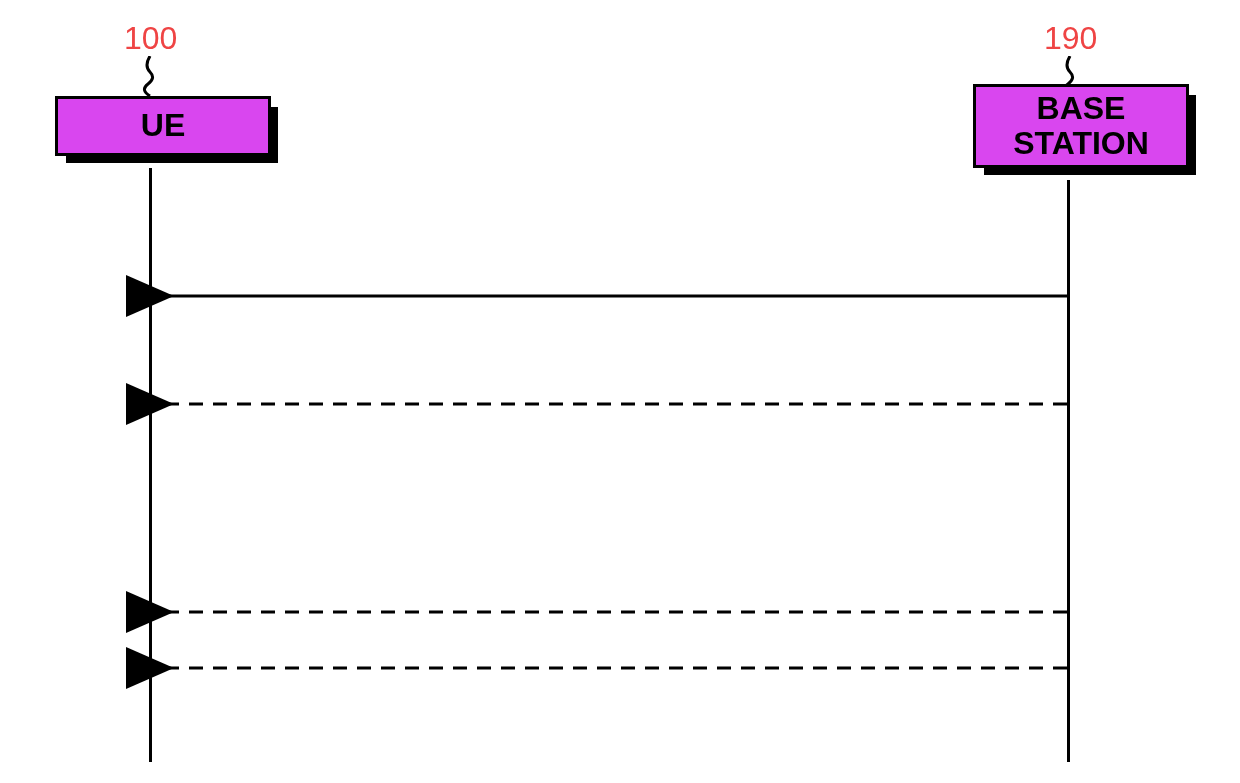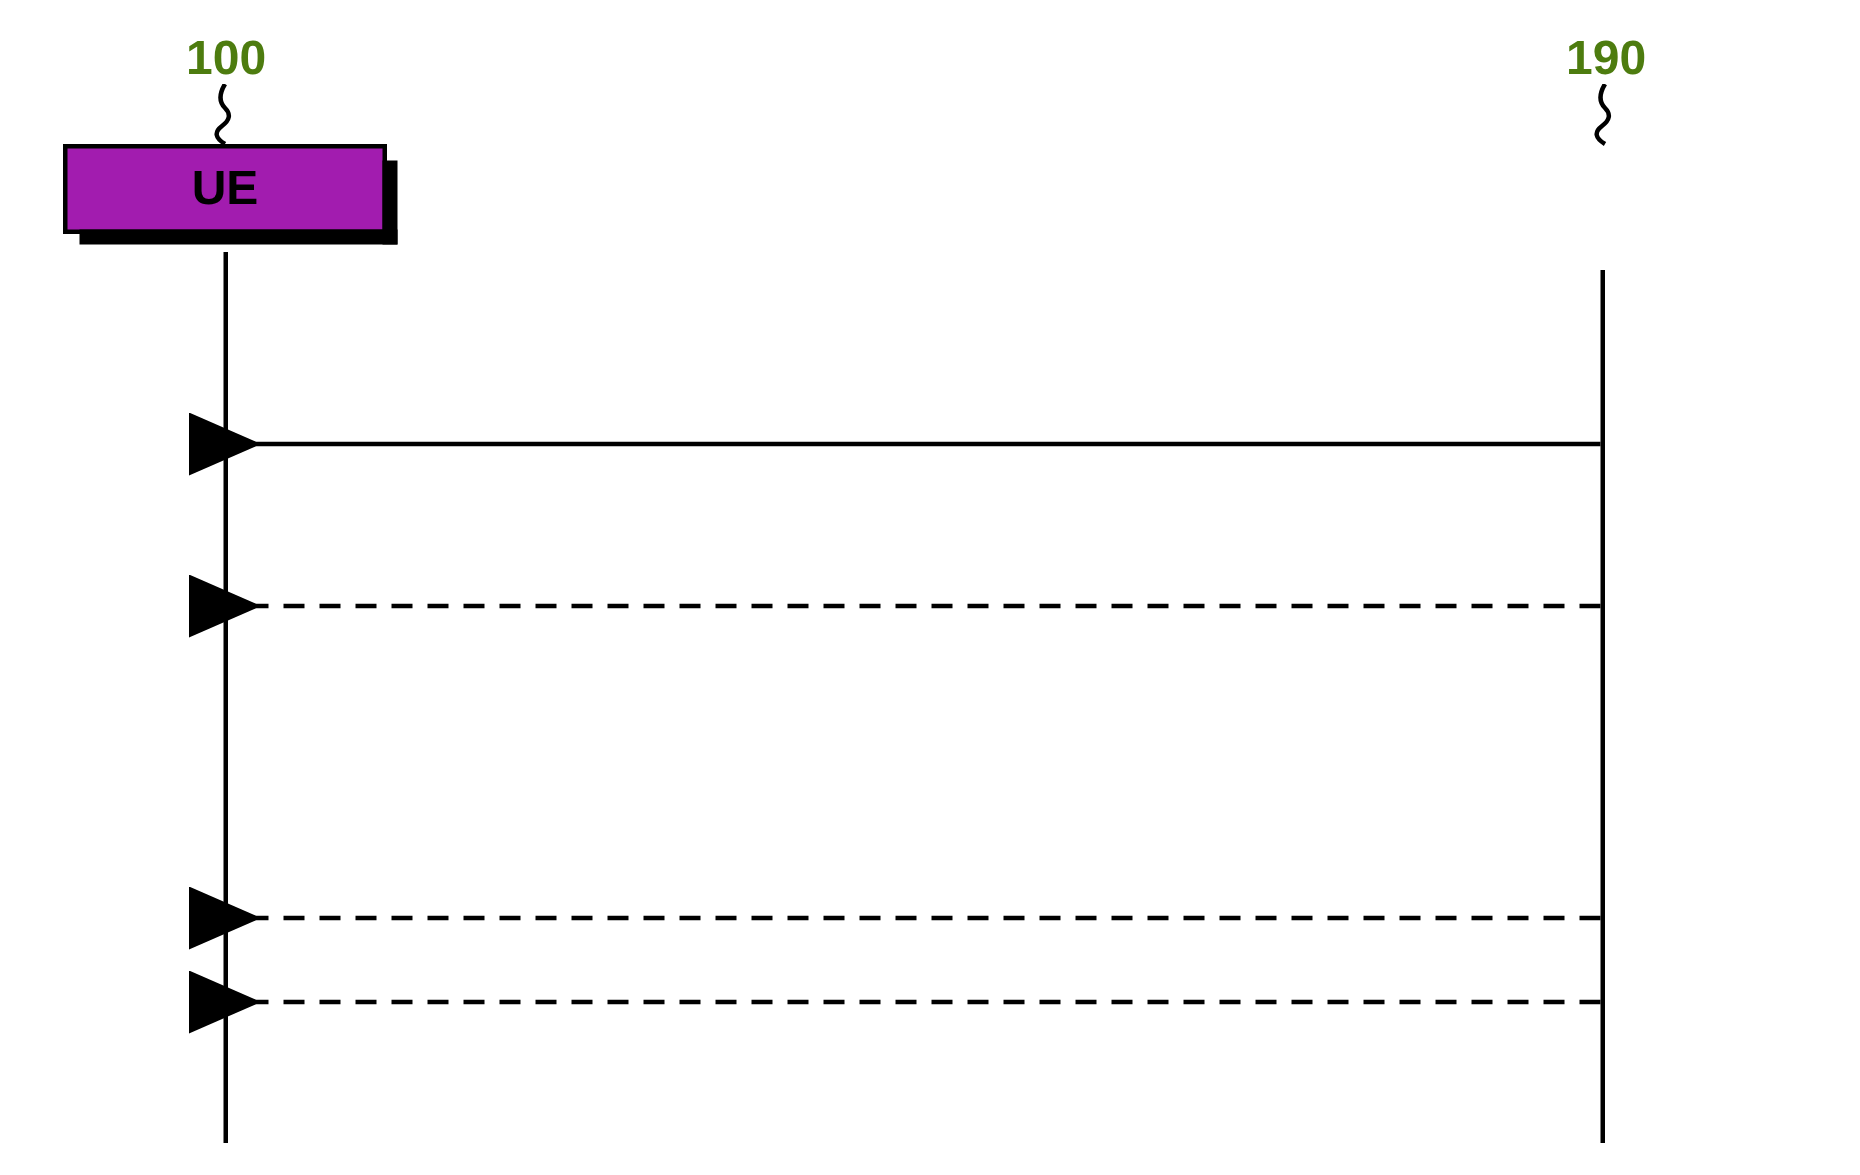--- a/index.html
+++ b/index.html
@@ -13,37 +13,38 @@
     position: relative;
   }
   .container {
     position: relative;
     width: 1240px;
     height: 783px;
   }
   .num-label {
     position: absolute;
     font-size: 32px;
-    font-weight: bold;
-    color: #4d7c0f;
+    font-weight: normal;
+    color: #ef4444;
   }
   .squiggle {
     position: absolute;
   }
   .actor-box {
     position: absolute;
     border: 3px solid #000;
-    background: #a21caf;
+    background: #d946ef;
     text-align: center;
     font-size: 32px;
     font-weight: bold;
     display: flex;
     align-items: center;
     justify-content: center;
     line-height: 1.1;
+    margin-left: 13px;
   }
   .actor-box .shadow-r {
     position: absolute;
     right: -10px;
     top: 8px;
     width: 10px;
     bottom: -10px;
     background: #000;
   }
   .actor-box .shadow-b {
@@ -91,20 +92,26 @@
   <svg class="squiggle" style="left:1052px; top:56px; width:40px; height:44px;">
     <path d="M 18 0 Q 12 10 18 16 Q 24 22 16 28 Q 8 34 18 40" stroke="#000" stroke-width="3" fill="none"></path>
   </svg>
 
   <div class="actor-box" style="left:42px; top:96px; width:216px; height:60px;">
     <div class="shadow-r"></div>
     <div class="shadow-b"></div>
     <span>UE</span>
   </div>
 
+  <div class="actor-box" style="left:960px; top:84px; width:216px; height:84px;">
+    <div class="shadow-r"></div>
+    <div class="shadow-b"></div>
+    <span style="white-space:pre-line;">BASE
+STATION</span>
+  </div>
 
   <div class="lifeline" style="left:149px; top:168px; height:594px;"></div>
   <div class="lifeline" style="left:1067px; top:180px; height:582px;"></div>
 
 
   <svg class="arrow-svg">
     <defs>
       <marker id="arrowhead" markerWidth="16" markerHeight="14" refX="2" refY="7" orient="auto">
         <polygon points="16,0 0,7 16,14" fill="#000"></polygon>
       </marker>

